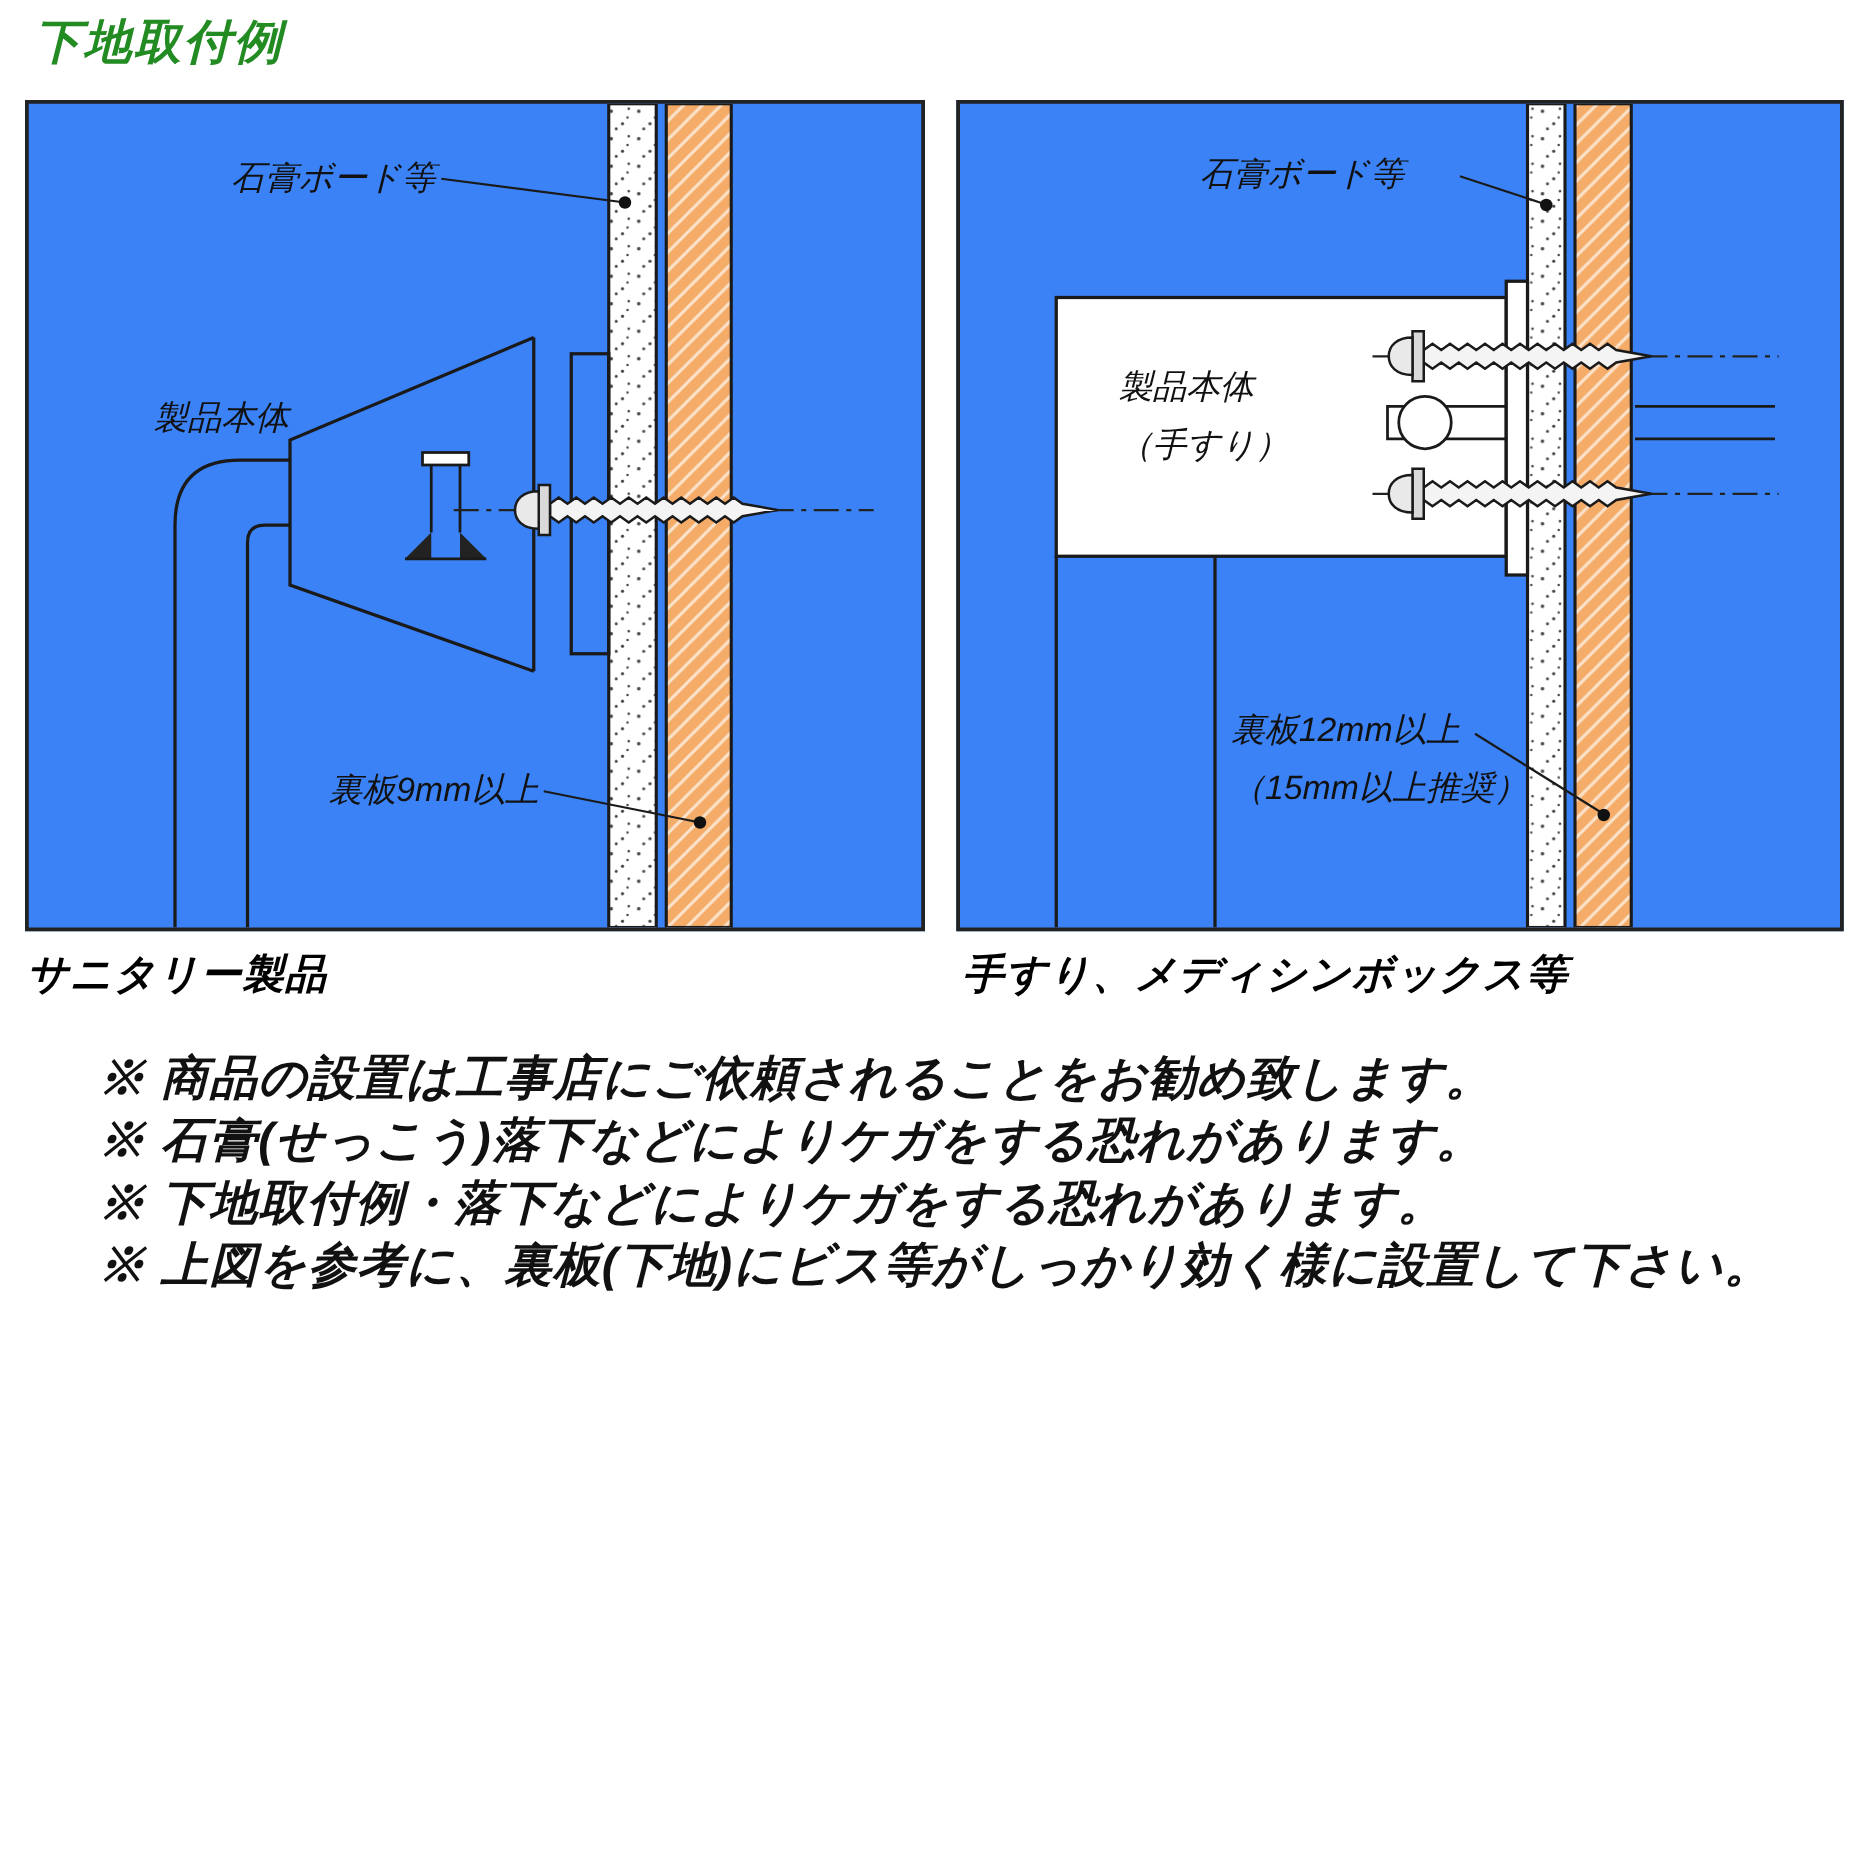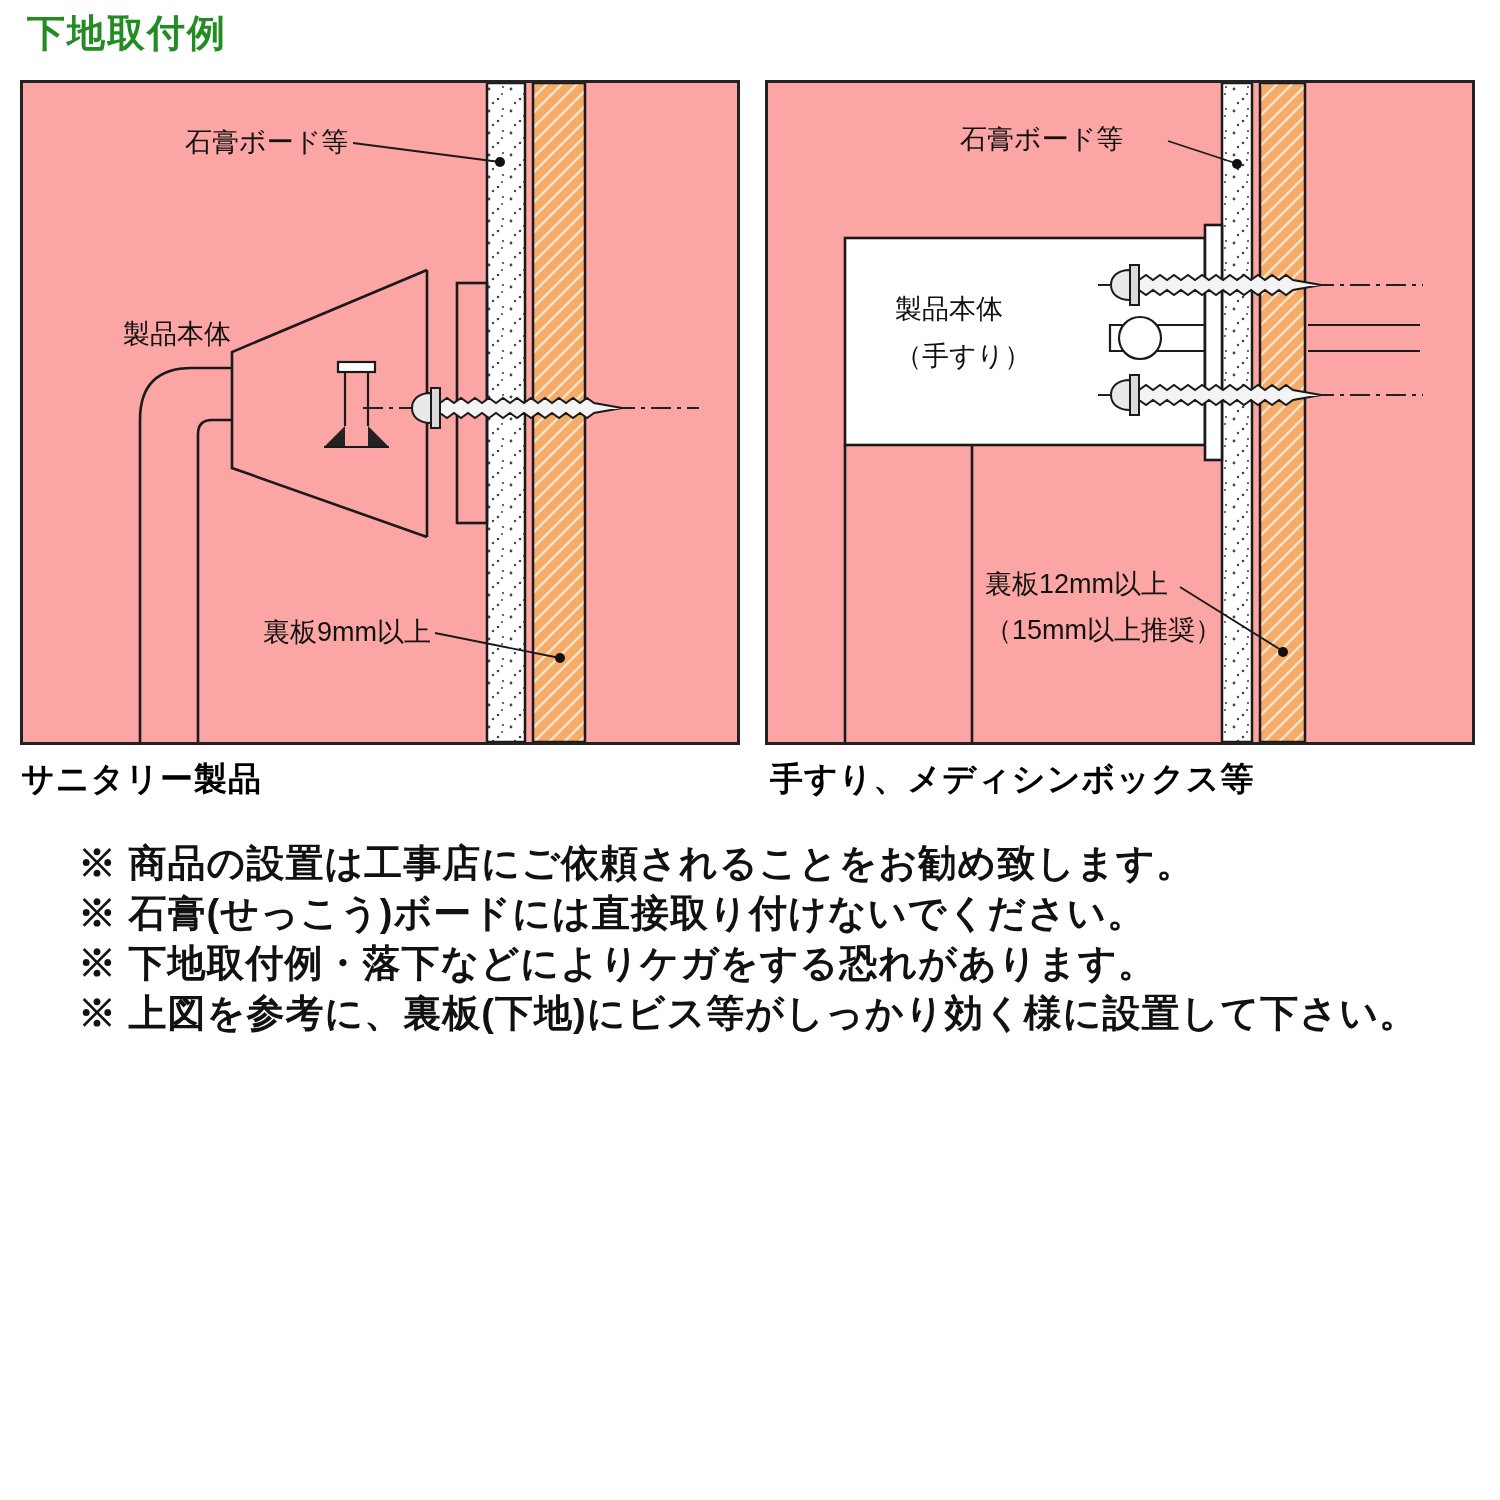--- a/index.html
+++ b/index.html
@@ -1,26 +1,26 @@
 <!DOCTYPE html>
 <html><head>
 <meta charset="utf-8">
 <style>
   * { margin:0; padding:0; box-sizing:border-box; }
   html,body { background:#fff; }
   body { width:1500px; height:1500px; font-family:"Liberation Sans", sans-serif; color:#111; }
-  .page { position:relative; width:1500px; height:1500px; background:#fff; overflow:hidden; }
+  .page { position:relative; width:1500px; height:1500px; background:#fff; overflow:hidden;font-style:italic; }
 
   .title {
     position:absolute; left:27px; top:8px;
     font-size:38px; font-weight:bold; color:#228B22; letter-spacing:2px;
   }
 
   .panel {
-    position:absolute; top:80px; background:#fca5a5;
+    position:absolute; top:80px; background:#3b82f6;
     border:3px solid #222;
   }
   .panel-left  { left:20px;  width:720px; height:665px; }
   .panel-right { left:765px; width:710px; height:665px; }
   .panel svg { display:block; }
 
   .caption {
     position:absolute; top:757px;
     font-size:33px; font-weight:bold; color:#000000; letter-spacing:1px;
   }
@@ -168,18 +168,18 @@
         <text x="217" y="556">（15mm以上推奨）</text>
       </g>
     </svg>
   </figure>
 
   <div class="caption caption-left">サニタリー製品</div>
   <div class="caption caption-right">手すり、メディシンボックス等</div>
 
   <div class="notes">
     <div class="note">※ 商品の設置は工事店にご依頼されることをお勧め致します。</div>
-    <div class="note">※ 石膏(せっこう)ボードには直接取り付けないでください。</div>
+    <div class="note">※ 石膏(せっこう)落下などによりケガをする恐れがあります。</div>
     <div class="note">※ 下地取付例・落下などによりケガをする恐れがあります。</div>
     <div class="note">※ 上図を参考に、裏板(下地)にビス等がしっかり効く様に設置して下さい。</div>
   </div>
 
 </div>
 
 </body></html>

